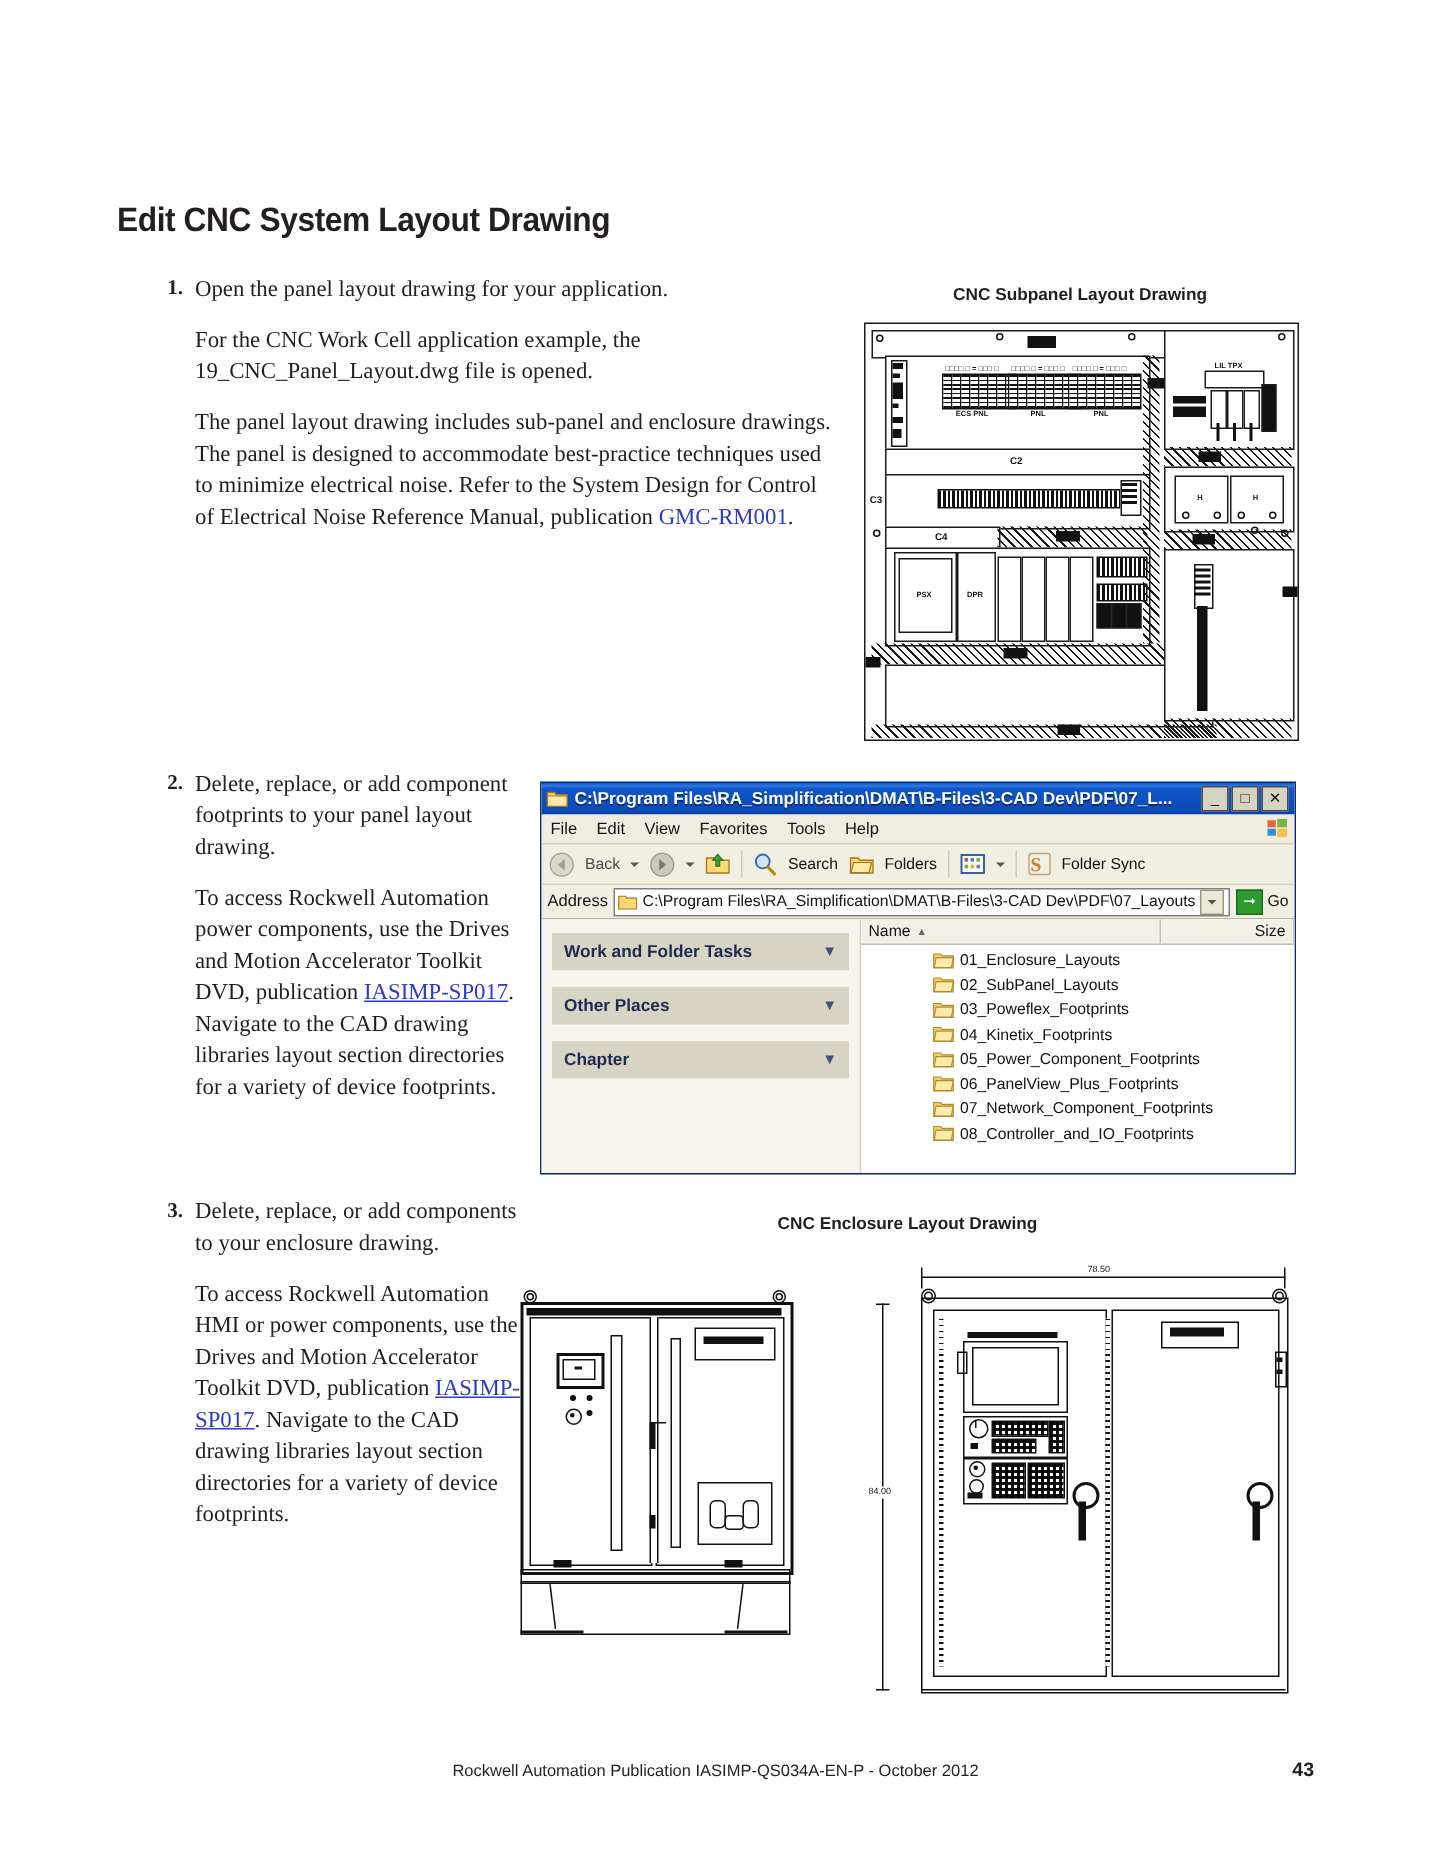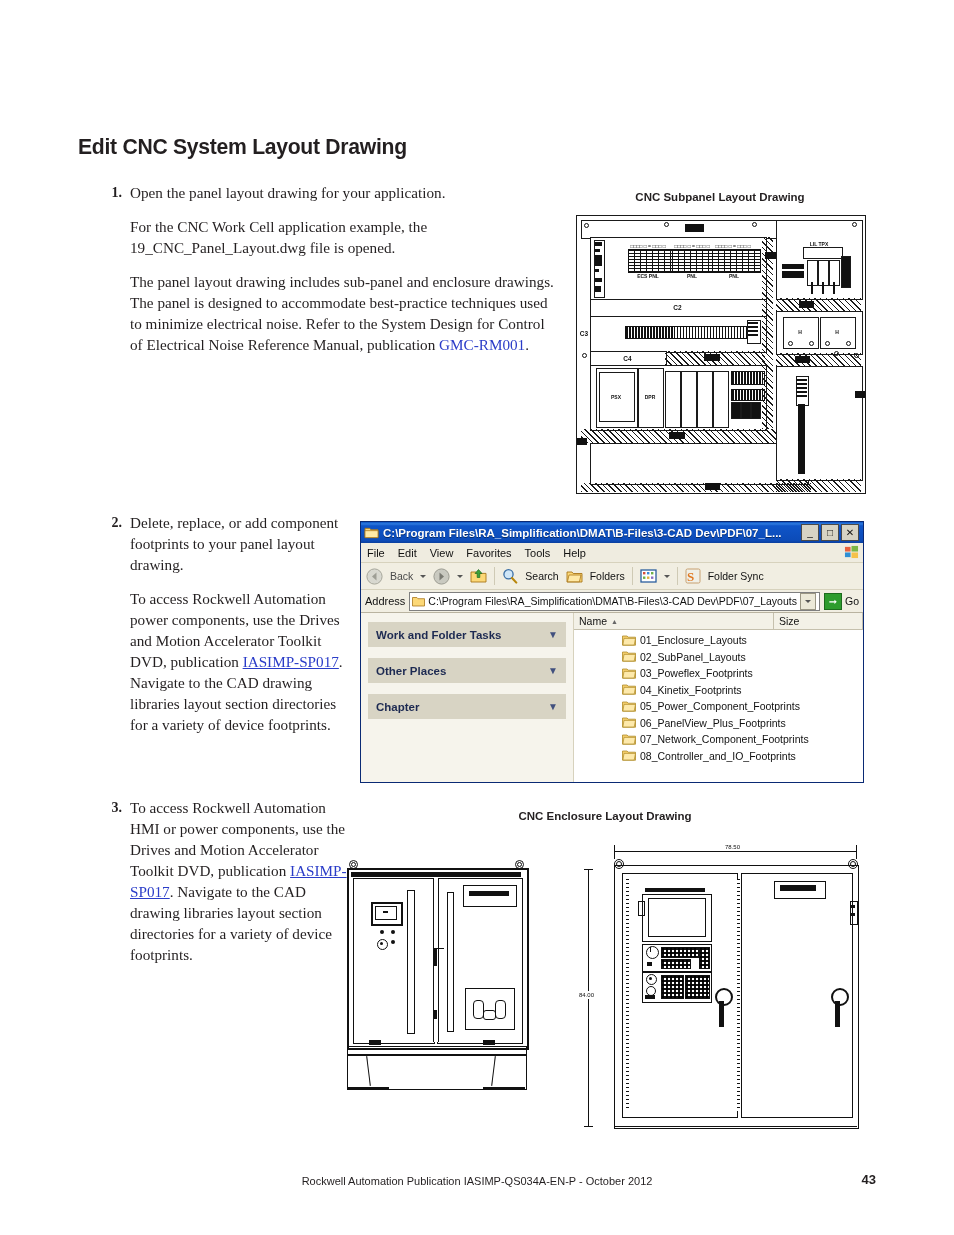--- a/index.html
+++ b/index.html
@@ -99,21 +99,21 @@
   .sidepane{width:198px;background:#f6f4ec;padding:9px 7px 0 7px;flex:0 0 auto;}
   .panel{height:25px;background:#d8d4c4;display:flex;align-items:center;
          justify-content:space-between;padding:0 8px;margin-bottom:11px;}
   .panel b{font-size:11.5px;color:#1d2a52;}
   .chev{font-size:10px;color:#41507e;}
   .listpane{flex:1 1 auto;background:#fff;border-left:1px solid #d7d2bd;display:flex;flex-direction:column;min-width:0;}
   .colhdr{height:16px;display:flex;background:#f3f1e7;border-bottom:1px solid #c5c0ad;}
   .colhdr div{font-size:10.5px;color:#111;display:flex;align-items:center;padding:0 5px;
               border-right:1px solid #c5c0ad;}
   .col-name{flex:1 1 auto;gap:4px;min-width:0;}
-  .col-size{width:78px;justify-content:flex-start;flex:0 0 auto;}
+  .col-size{width:78px;justify-content:flex-end;flex:0 0 auto;}
   .sortarrow{font-size:7px;color:#666;}
   .rows{padding:2px 0 0 4px;}
   .frow{display:flex;align-items:center;gap:4px;height:16.5px;margin-left:44px;}
   .frow span{font-size:10.5px;color:#111;white-space:nowrap;}
   .folder-ico{width:14px;height:11px;flex:0 0 auto;}
 
   
   #enc-left{position:absolute;left:343px;top:860px;width:200px;height:245px;}
   #enc-right{position:absolute;left:578px;top:843px;width:290px;height:290px;}
   .ln{position:absolute;background:#111;}
@@ -157,20 +157,21 @@
     <div class="num">2.</div>
     <div class="body">
       <p>Delete, replace, or add component footprints to your panel layout drawing.</p>
       <p><span>To access Rockwell Automation power components, use the Drives and Motion Accelerator Toolkit DVD, publication </span><a class="link ul" href="#">IASIMP-SP017</a><span>. Navigate to the CAD drawing libraries layout section directories for a variety of device footprints.</span></p>
     </div>
   </div>
 
   <div class="step" id="step3">
     <div class="num">3.</div>
     <div class="body">
+      <p>Delete, replace, or add components to your enclosure drawing.</p>
       <p><span>To access Rockwell Automation HMI or power components, use the Drives and Motion Accelerator Toolkit DVD, publication </span><a class="link ul" href="#">IASIMP-SP017</a><span>. Navigate to the CAD drawing libraries layout section directories for a variety of device footprints.</span></p>
     </div>
   </div>
 
   <div class="fig-cap" id="cap-sub">CNC Subpanel Layout Drawing</div>
 
   <div id="subpanel">
 
     <div class="bx" style="left:4px;top:4px;width:226px;height:17px;"></div>
     <div class="blk" style="left:108px;top:8px;width:19px;height:8px;"></div>

